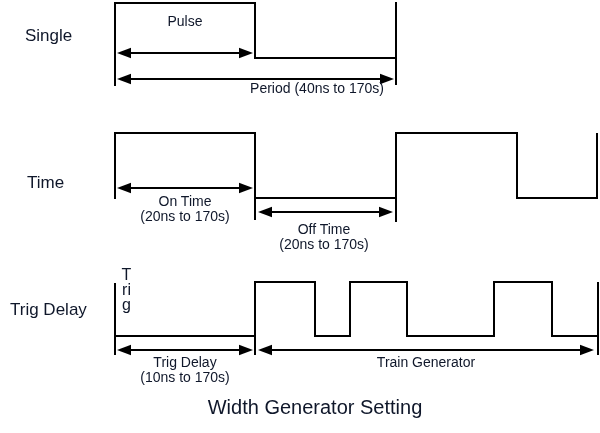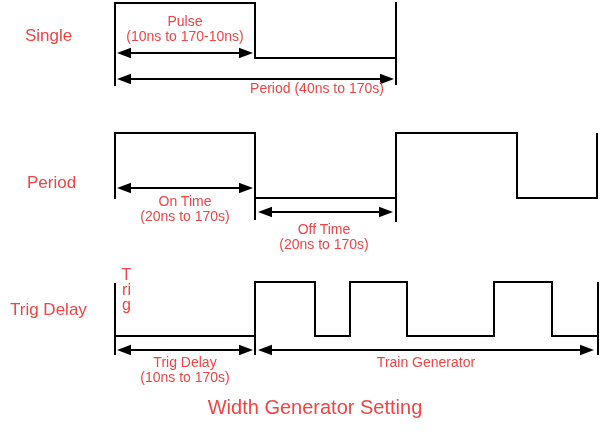--- a/index.html
+++ b/index.html
@@ -2,21 +2,21 @@
 <html><head>
 <meta charset="utf-8">
 <style>
   html, body { margin: 0; padding: 0; background: #fff; }
   .canvas {
     position: relative;
     width: 600px;
     height: 433px;
     background: #ffffff;
     font-family: "Liberation Sans", sans-serif;
-    color: #ef4444;
+    color: #0f172a;
     overflow: hidden;
   }
   .diagram-svg { position: absolute; left: 0; top: 0; }
   .lbl { position: absolute; white-space: nowrap; }
   .row-label { font-size: 17px; line-height: 1.15; }
   .ann { font-size: 14px; line-height: 15px; text-align: center; transform: translateX(-50%); }
   .vtext {
     font-size: 16px;
     line-height: 15px;
     width: 11px;
@@ -85,25 +85,24 @@
     </g>
 
     <g>
       <line class="dim-line" x1="269" y1="350" x2="583" y2="350"></line>
       <polygon class="head" points="258,350 272,344.8 272,355.2"></polygon>
       <polygon class="head" points="594,350 580,344.8 580,355.2"></polygon>
     </g>
   </svg>
 
   <div class="lbl row-label" style="left:25px; top:26px;">Single</div>
-  <div class="lbl row-label" style="left:27px; top:173px;">Period</div>
+  <div class="lbl row-label" style="left:27px; top:173px;">Time</div>
   <div class="lbl row-label" style="left:10px; top:300px;">Trig Delay</div>
 
   <div class="lbl ann" style="left:185px; top:14px;">Pulse</div>
-  <div class="lbl ann" style="left:185px; top:29px;">(10ns to 170-10ns)</div>
   <div class="lbl ann" style="left:273px; top:81px;margin-left:44px;">Period (40ns to 170s)</div>
 
   <div class="lbl ann" style="left:185px; top:194px;">On Time</div>
   <div class="lbl ann" style="left:185px; top:209px;">(20ns to 170s)</div>
   <div class="lbl ann" style="left:324px; top:222px;">Off Time</div>
   <div class="lbl ann" style="left:324px; top:237px;">(20ns to 170s)</div>
 
   <div class="lbl vtext" style="left:121px; top:267px;">Trig</div>
   <div class="lbl ann" style="left:185px; top:355px;">Trig Delay</div>
   <div class="lbl ann" style="left:185px; top:370px;">(10ns to 170s)</div>

